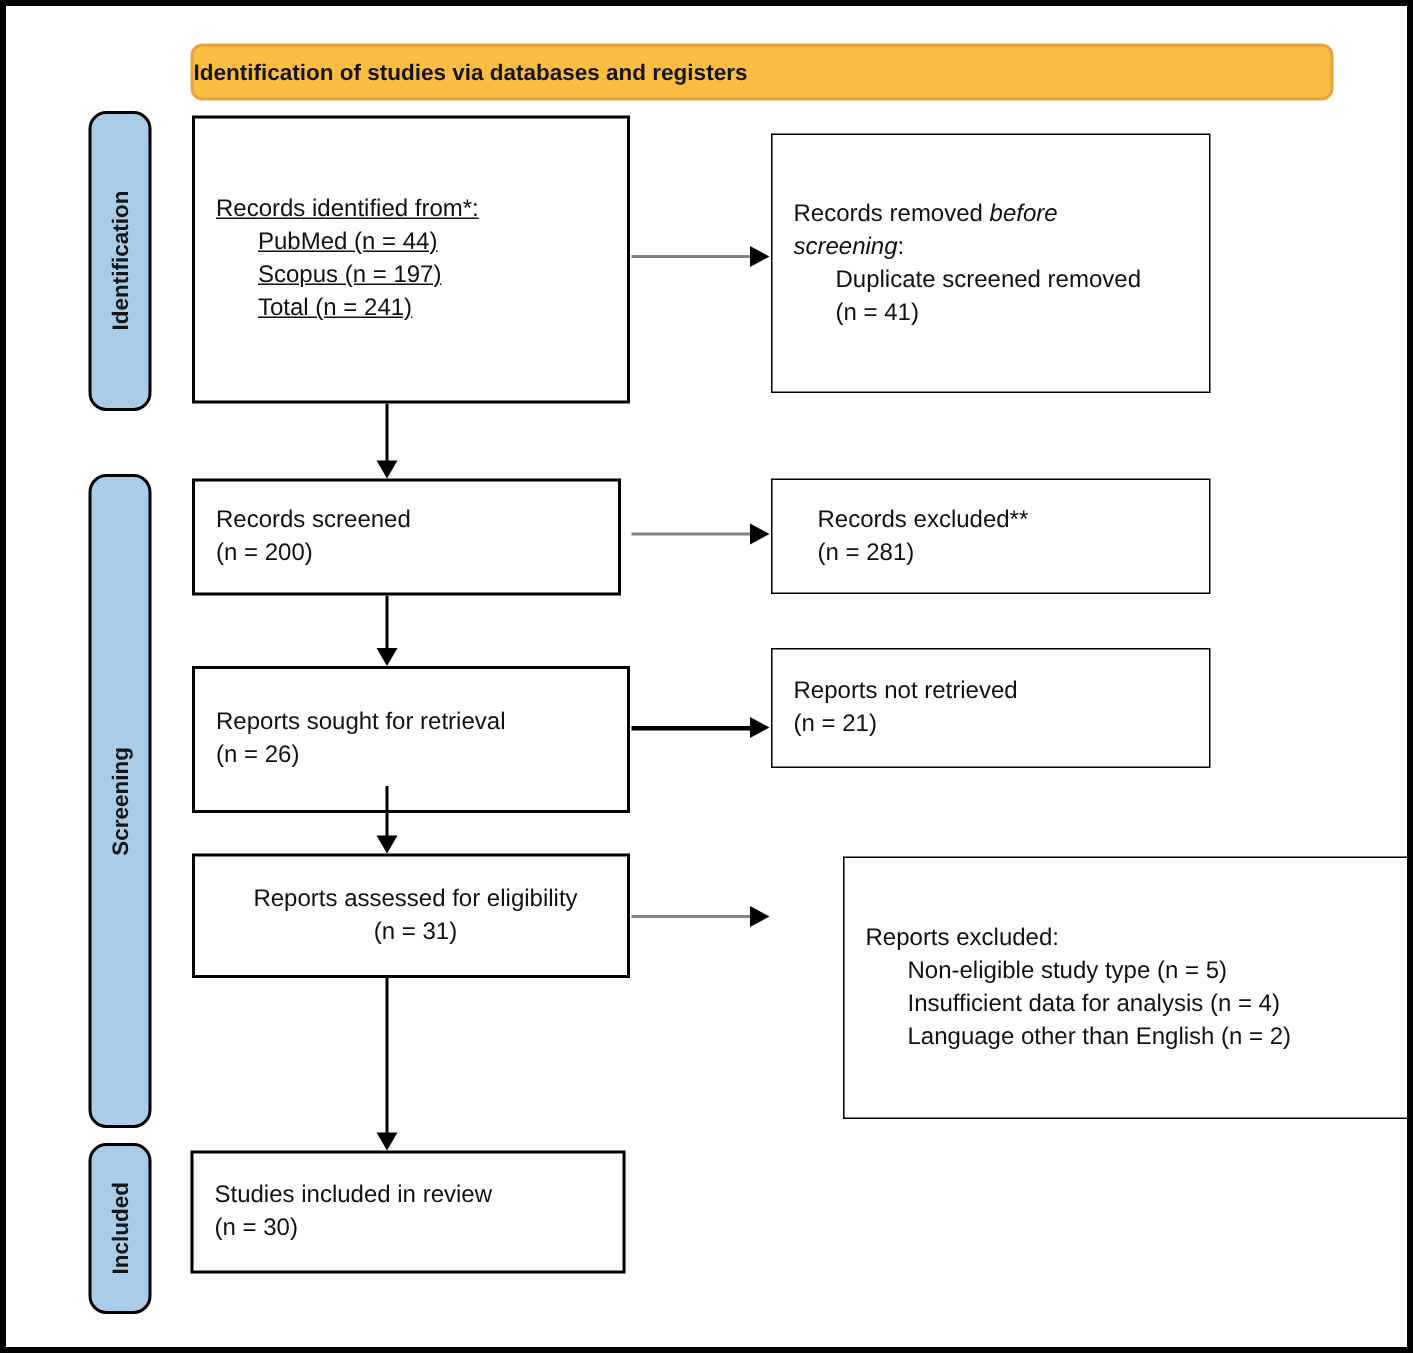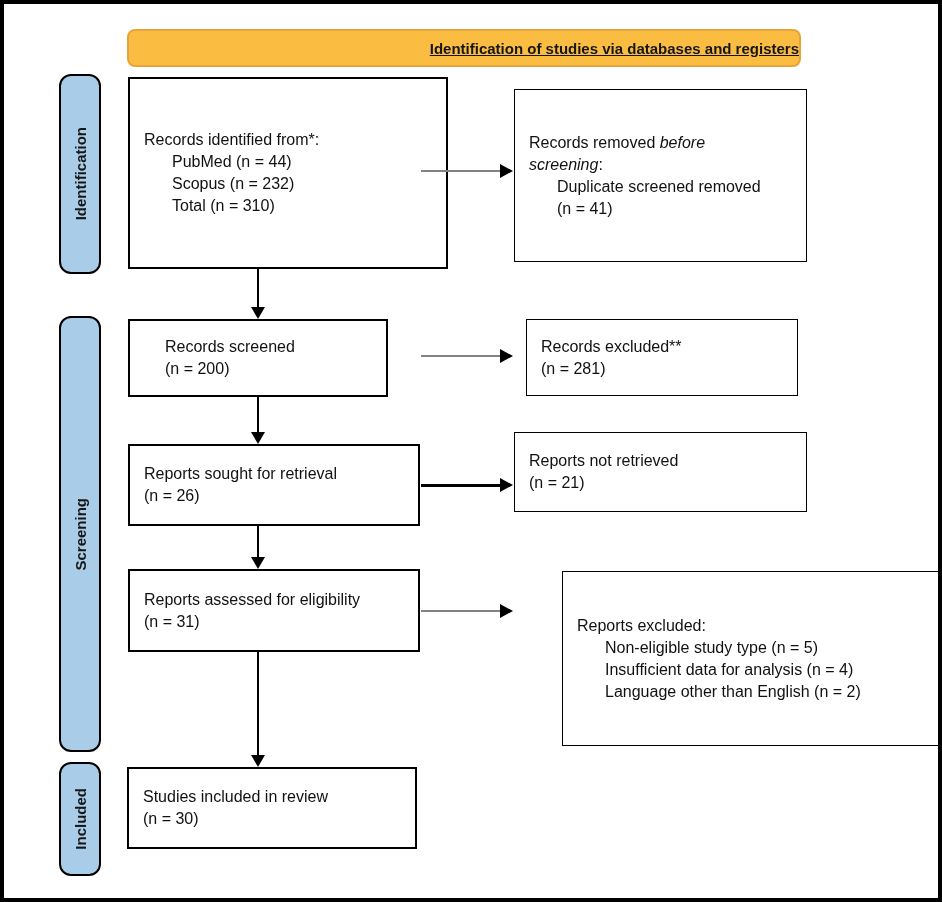--- a/index.html
+++ b/index.html
@@ -9,28 +9,27 @@
     width: 942px;
     height: 902px;
     border: 4px solid #000;
     background: #fff;
     font-family: "Liberation Sans", "DejaVu Sans", sans-serif;
     color: #111;
     overflow: hidden;
   }
   .banner {
     position: absolute;
-    left: 123px; top: 25px; width: 674px; height: 38px;
+    left: 123px; top: 25px; width: 762px; height: 38px;
     background: var(--banner-fill, #FBBD41);
     border: 2px solid var(--banner-border, #E8A33C);
     border-radius: 8px;
-    display: flex; align-items: center; justify-content: flex-end;
+    display: flex; align-items: center; justify-content: flex-start;
     font-weight: bold; font-size: 15px;
     color: #161616;
-    text-decoration: underline;
   }
   .stage {
     position: absolute;
     left: 55px; width: 42px;
     background: var(--stage-fill, #A9CDE9);
     border: 2.5px solid #000;
     border-radius: 12px;
     display: flex; align-items: center; justify-content: center;
   }
   .stage span {
@@ -51,28 +50,28 @@
     border: 2.5px solid #000;
     display: flex; align-items: center;
     font-size: 16px; line-height: 22px;
   }
   .box.thin { border-width: 1.5px; }
   .box .inner { padding: 0 8px 0 14px; width: 100%; }
   .box .line { white-space: nowrap; }
   .box .line.ind { padding-left: 28px; }
   .box .em { font-style: italic; text-align: center; }
 
-  .box-identified      { left: 124px; top: 73px;  width: 320px; height: 192px; }
-  .box-screened        { left: 124px; top: 315px; width: 260px; height: 78px; padding-left: 21px;  }
-  .box-sought          { left: 124px; top: 440px; width: 292px; height: 82px;  }
-  .box-assessed        { left: 124px; top: 565px; width: 292px; height: 83px;  }
+  .box-identified      { left: 124px; top: 73px;  width: 292px; height: 192px; text-decoration: underline; }
+  .box-screened        { left: 124px; top: 315px; width: 286px; height: 78px;  }
+  .box-sought          { left: 124px; top: 440px; width: 292px; height: 98px;  }
+  .box-assessed        { left: 124px; top: 565px; width: 292px; height: 83px; text-align: center;  }
   .box-included-review { left: 123px; top: 763px; width: 290px; height: 82px; }
 
   .box-removed-before   { left: 510px; top: 85px;  width: 293px; height: 173px; }
-  .box-excluded         { left: 522px; top: 315px; width: 272px; height: 77px;  }
+  .box-excluded         { left: 510px; top: 315px; width: 293px; height: 77px; padding-left: 16px;  }
   .box-not-retrieved    { left: 510px; top: 428px; width: 293px; height: 80px;  }
   .box-reports-excluded { left: 510px; top: 567px; width: 386px; height: 175px; margin-left: 48px; }
 
   .hline {
     position: absolute;
     height: 2px;
     background: var(--arrow-gray, #828282);
     left: 417px; width: 81px;
   }
   .hline.dark { background: #000; height: 2.5px; }
@@ -113,22 +112,22 @@
     <span>Screening</span>
   </div>
   <div class="stage stage-included">
     <span>Included</span>
   </div>
 
   <div class="box box-identified">
       <div class="inner">
         <div class="line"><span>Records identified from*:</span></div>
         <div class="line ind"><span>PubMed (n = 44)</span></div>
-        <div class="line ind"><span>Scopus (n = 232)</span></div>
-        <div class="line ind"><span>Total (n = 310)</span></div>
+        <div class="line ind"><span>Scopus (n = 197)</span></div>
+        <div class="line ind"><span>Total (n = 241)</span></div>
       </div>
     </div>
   <div class="box thin box-removed-before">
       <div class="inner">
         <div class="line"><span>Records removed </span><span class="em">before</span></div>
         <div class="line"><span class="em">screening</span><span>:</span></div>
         <div class="line ind"><span>Duplicate screened removed</span></div>
         <div class="line ind"><span>(n = 41)</span></div>
       </div>
     </div>

